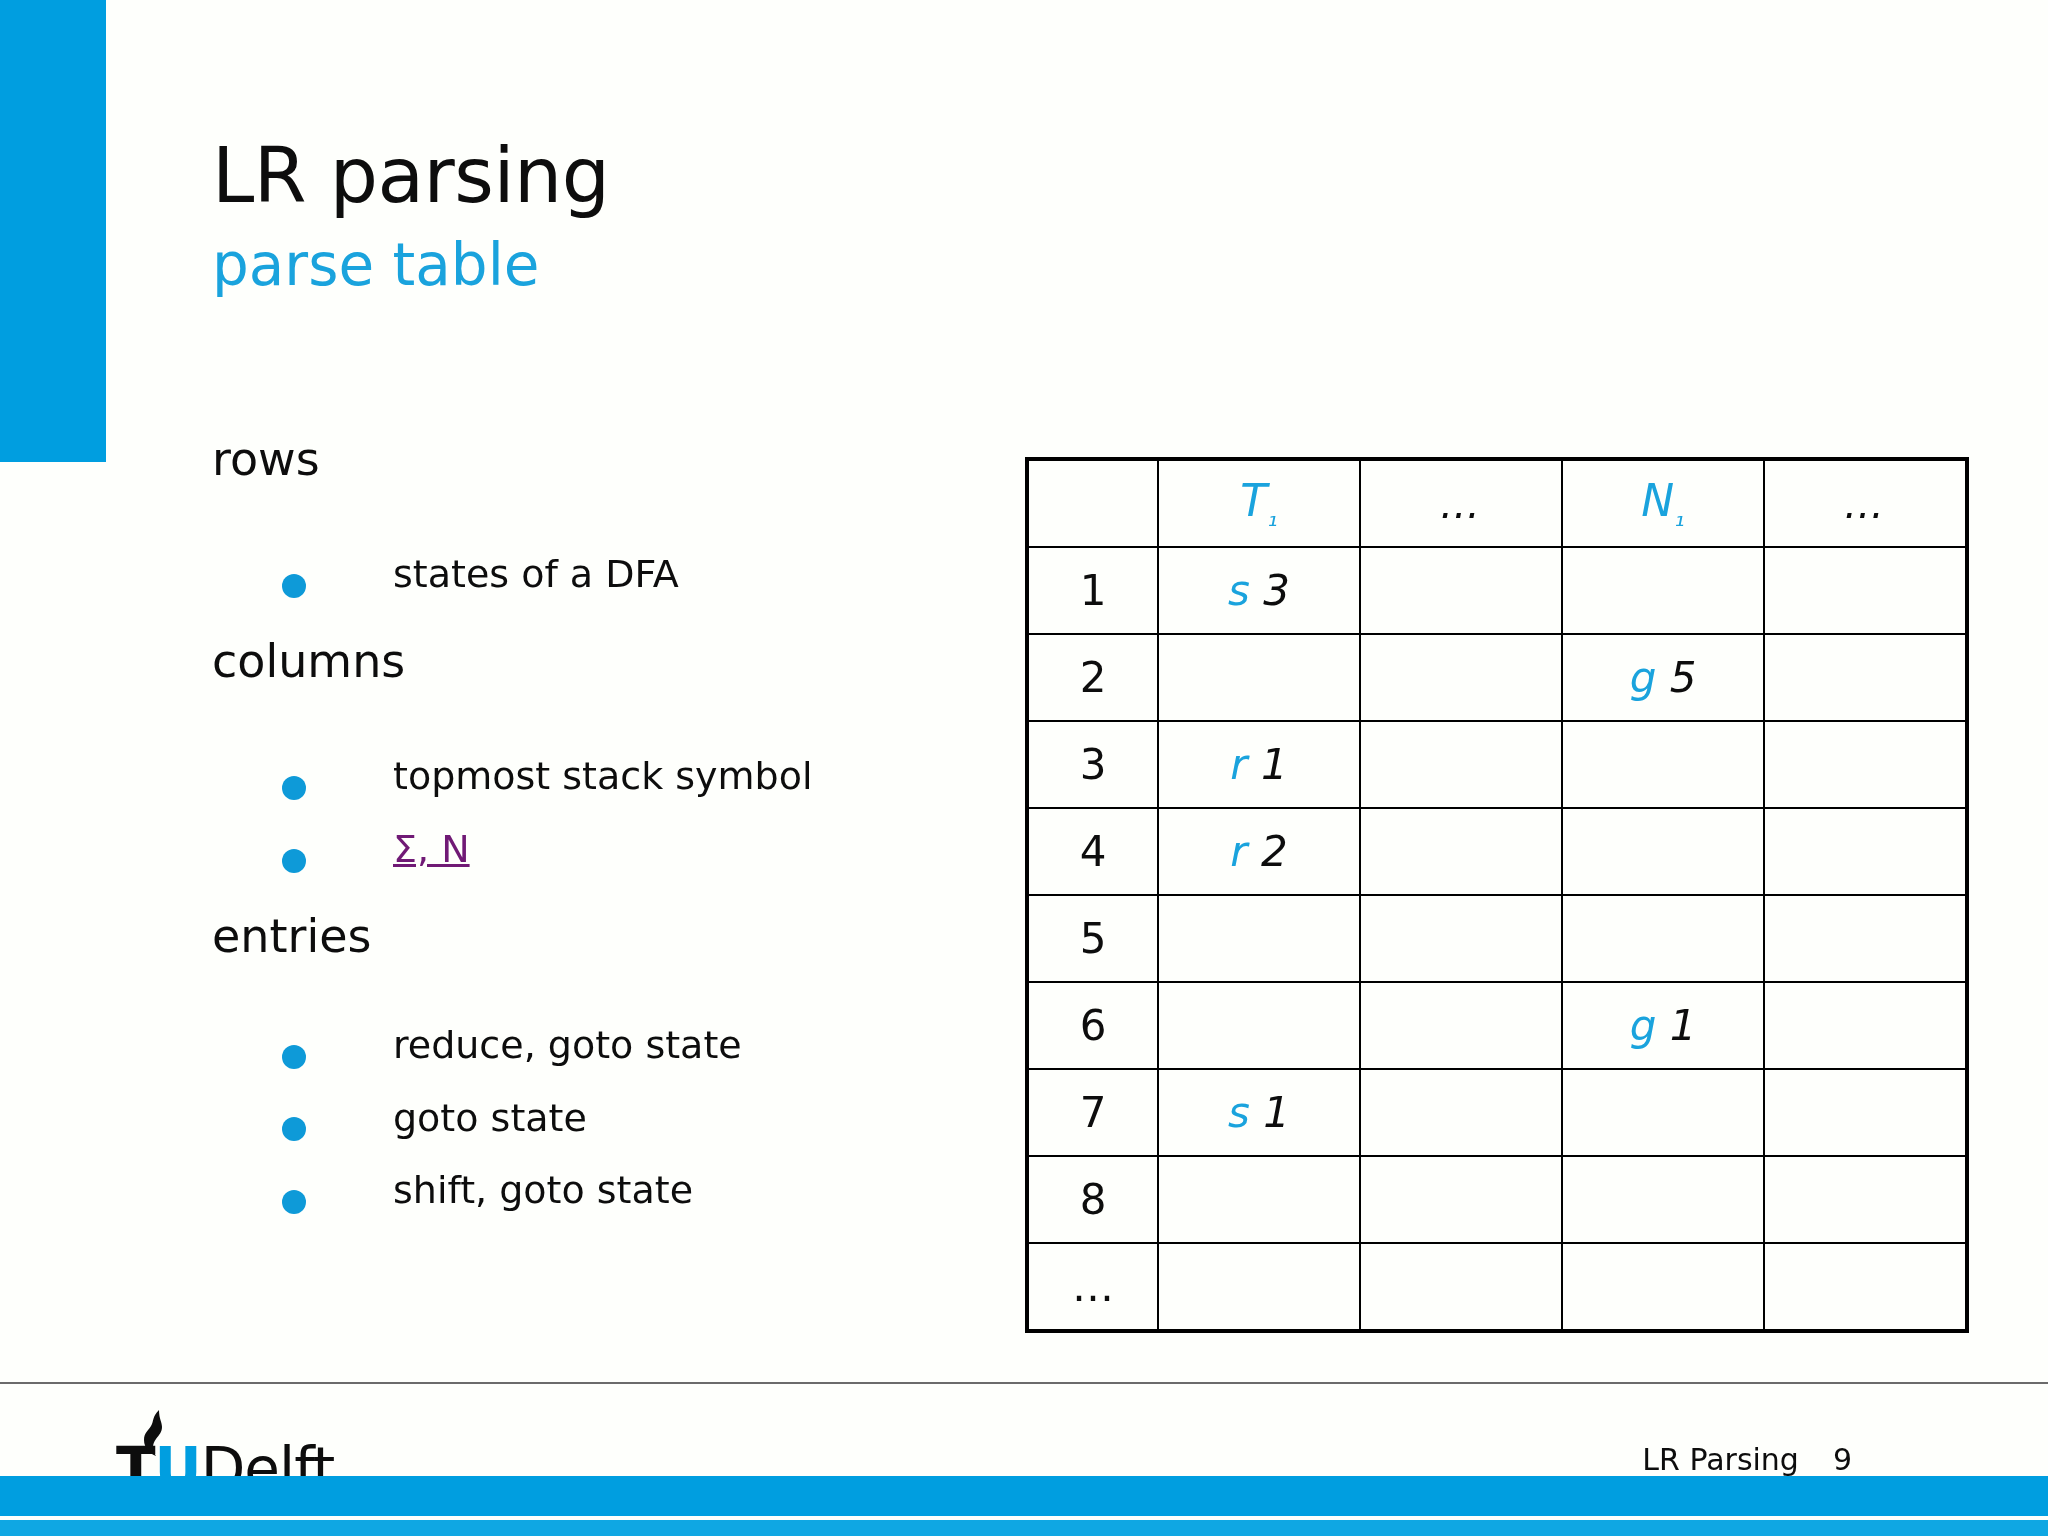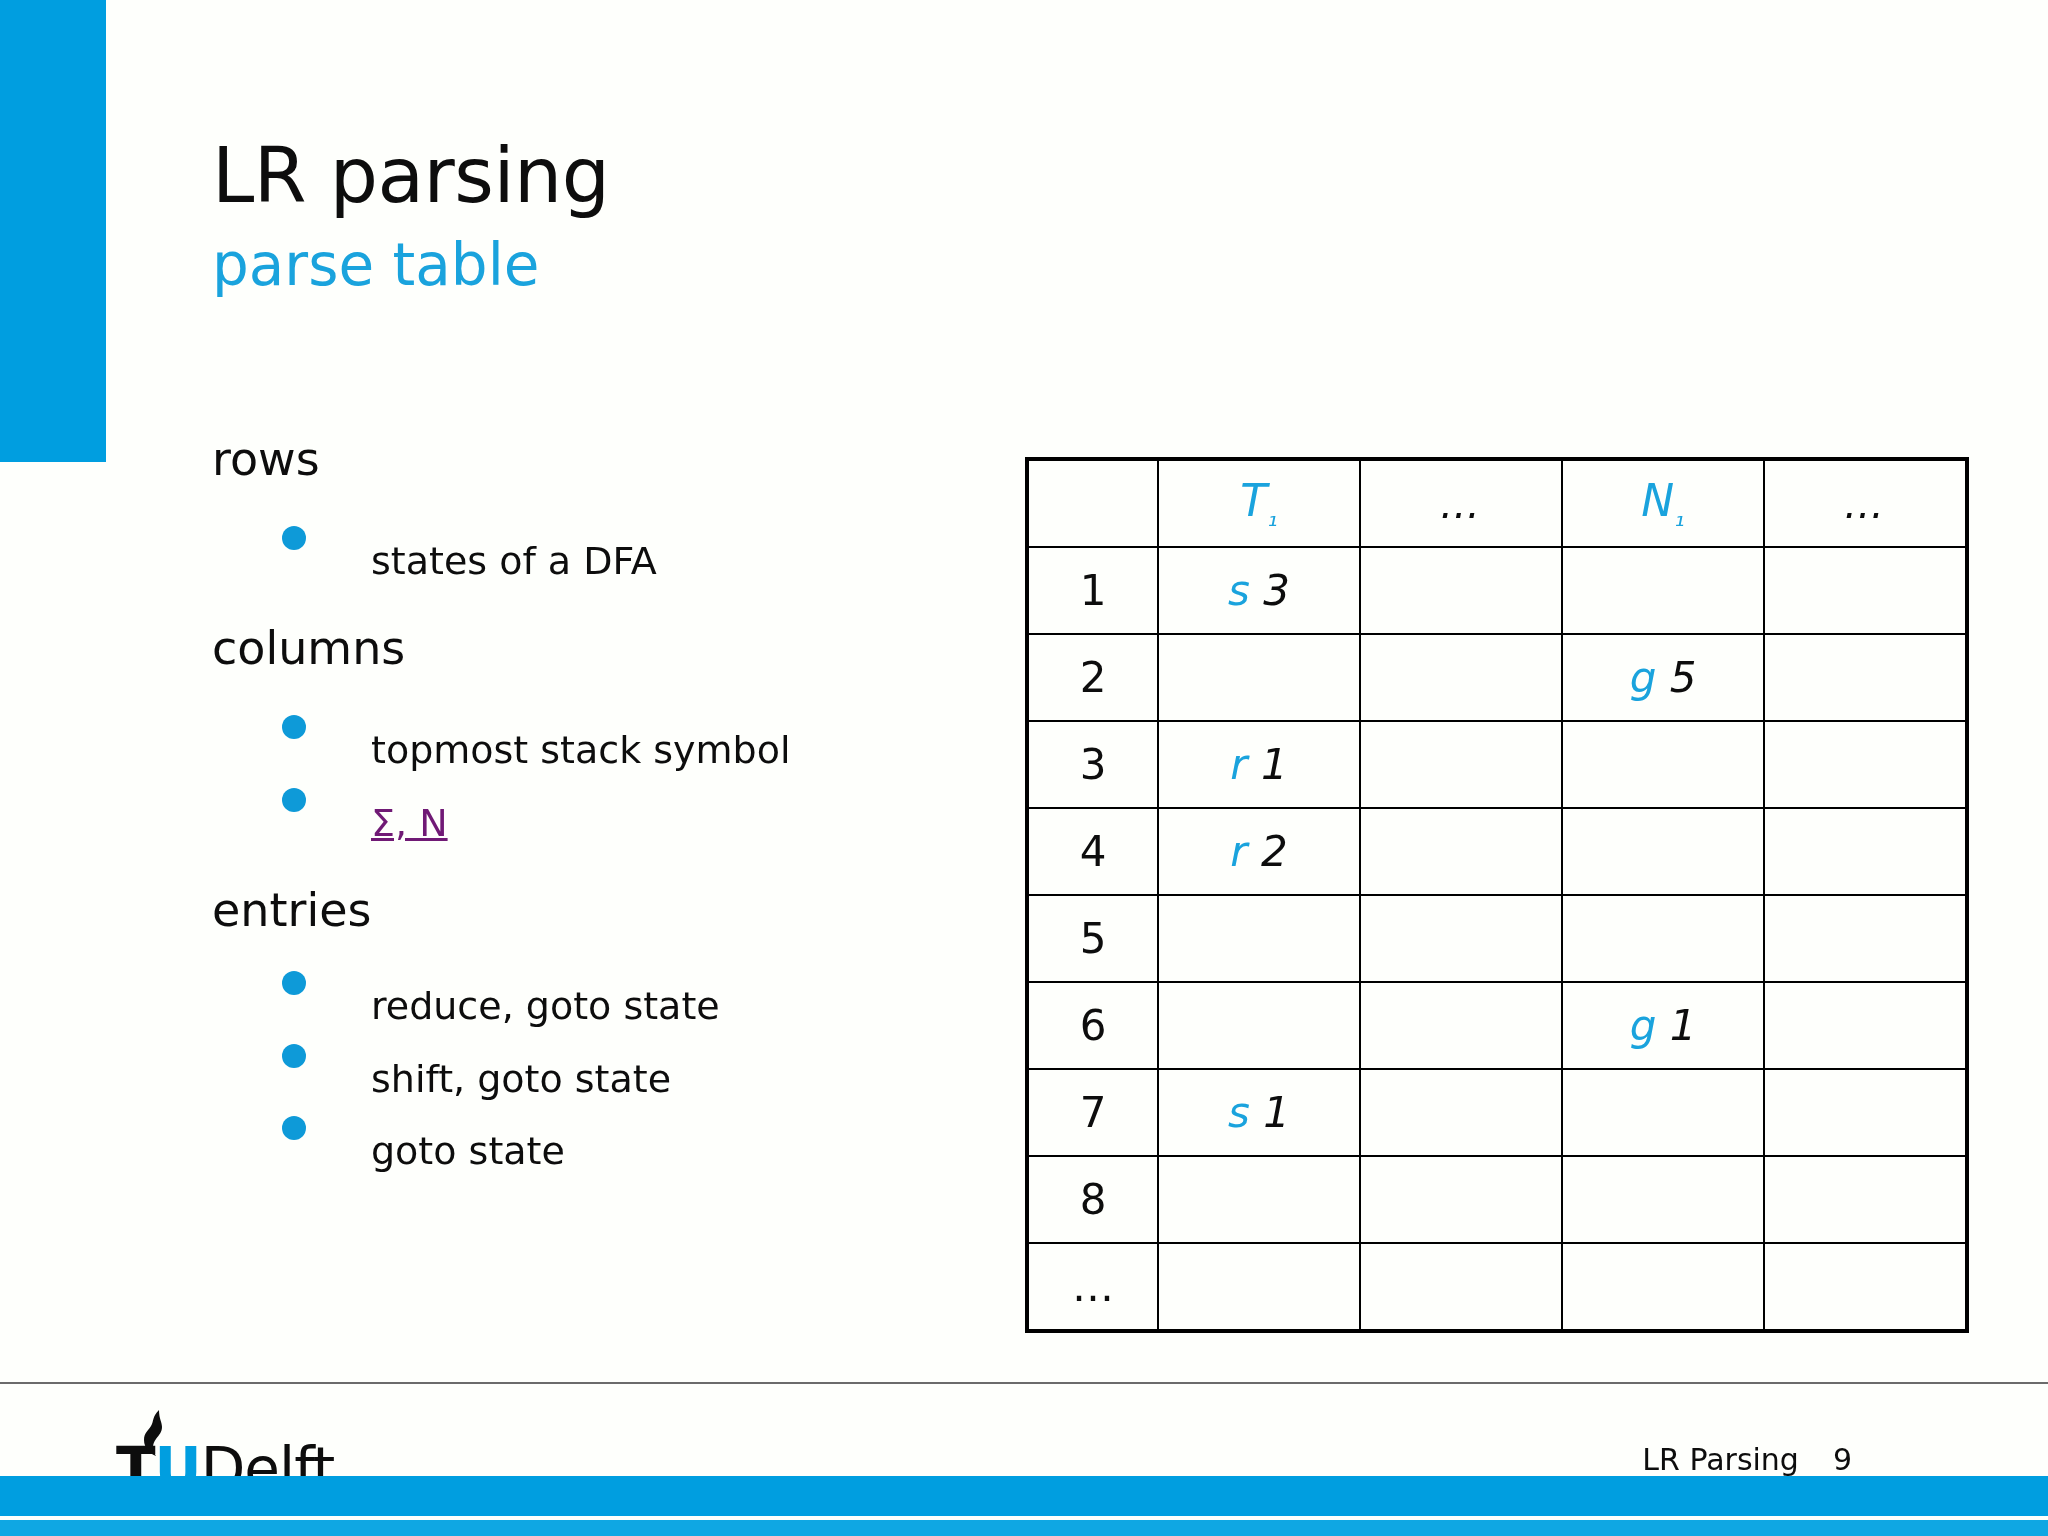--- a/index.html
+++ b/index.html
@@ -71,27 +71,28 @@
     white-space: nowrap;
   }
 
   .lvl2-list {
     margin: 0 0 34px 0;
     padding: 0;
     list-style: none;
   }
   .lvl2 {
     display: flex;
-    align-items: flex-start;
-    margin: 0 0 14px 0;
+    align-items: flex-end;
+    margin: 13px 0 14px 0;
     padding: 0;
     font-size: 38px;
     color: #0d0d0d;
     line-height: 1.55;
     white-space: nowrap;
+    gap: 22px;
   }
   .lvl2:last-child { margin-bottom: 0; }
 
   .bullet-dot {
     flex: 0 0 auto;
     width: 24px;
     height: 24px;
     border-radius: 50%;
     background: #0e9ad8;
     margin-left: 70px;
@@ -253,25 +254,25 @@
     <div class="group-entries">
       <p class="lvl1">entries</p>
       <div class="gap-b"></div>
       <ul class="lvl2-list">
         <li class="lvl2">
           <span class="bullet-dot"></span>
           <span class="lvl2-text">reduce, goto state</span>
         </li>
         <li class="lvl2">
           <span class="bullet-dot"></span>
+          <span class="lvl2-text">goto state</span>
+        </li>
+        <li class="lvl2">
+          <span class="bullet-dot"></span>
           <span class="lvl2-text">shift, goto state</span>
-        </li>
-        <li class="lvl2">
-          <span class="bullet-dot"></span>
-          <span class="lvl2-text">goto state</span>
         </li>
       </ul>
     </div>
 
   </div>
 
   <div class="parse-table-wrap">
     <table class="parse-table">
       <tbody>
           <tr class="head-row">

